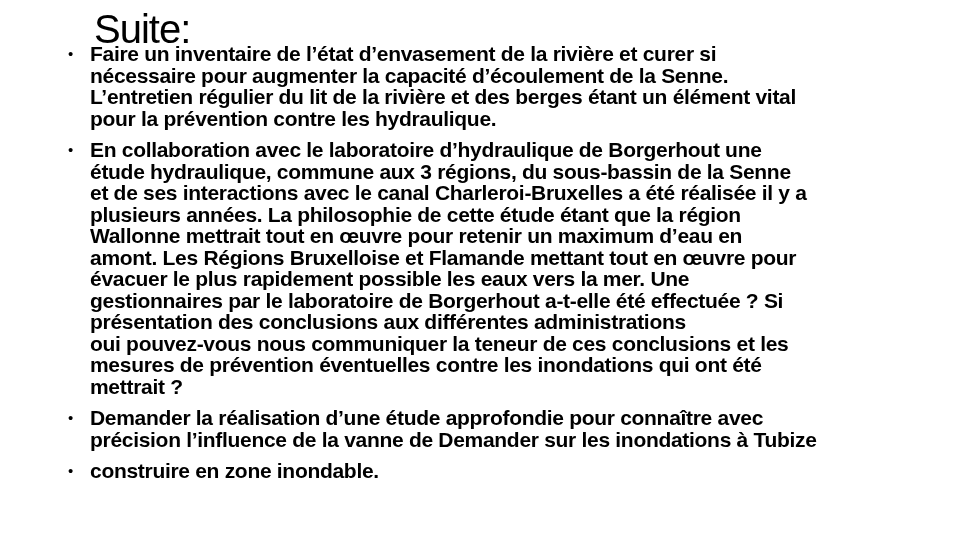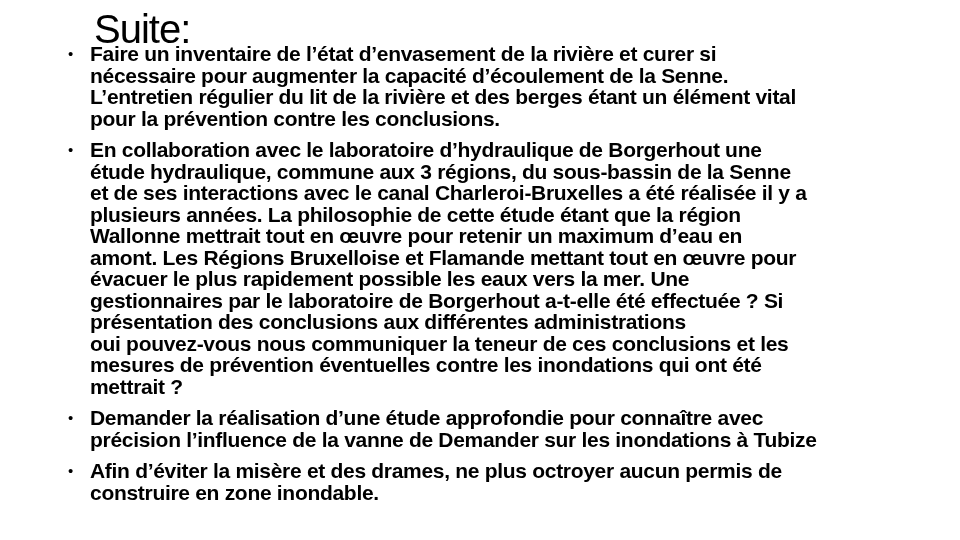--- a/index.html
+++ b/index.html
@@ -63,21 +63,21 @@
 
 <div class="slide">
   <h1 class="title">Suite:</h1>
   <div class="bullets">
       <div class="bullet">
         <span class="marker">•</span>
         <div class="btext">
           <div class="bline">Faire un inventaire de l’état d’envasement de la rivière et curer si</div>
           <div class="bline">nécessaire pour augmenter la capacité d’écoulement de la Senne.</div>
           <div class="bline">L’entretien régulier du lit de la rivière et des berges étant un élément vital</div>
-          <div class="bline">pour la prévention contre les conclusions.</div>
+          <div class="bline">pour la prévention contre les hydraulique.</div>
         </div>
       </div>
       <div class="bullet">
         <span class="marker">•</span>
         <div class="btext">
           <div class="bline">En collaboration avec le laboratoire d’hydraulique de Borgerhout une</div>
           <div class="bline">étude hydraulique, commune aux 3 régions, du sous-bassin de la Senne</div>
           <div class="bline">et de ses interactions avec le canal Charleroi-Bruxelles a été réalisée il y a</div>
           <div class="bline">plusieurs années. La philosophie de cette étude étant que la région</div>
           <div class="bline">Wallonne mettrait tout en œuvre pour retenir un maximum d’eau en</div>
@@ -93,18 +93,17 @@
       <div class="bullet">
         <span class="marker">•</span>
         <div class="btext">
           <div class="bline">Demander la réalisation d’une étude approfondie pour connaître avec</div>
           <div class="bline">précision l’influence de la vanne de Demander sur les inondations à Tubize</div>
         </div>
       </div>
       <div class="bullet">
         <span class="marker">•</span>
         <div class="btext">
-          <div class="bline">Afin d’éviter la misère et des drames, ne plus octroyer aucun permis de</div>
           <div class="bline">construire en zone inondable.</div>
         </div>
       </div>
     </div>
 </div>
 
 </body></html>

